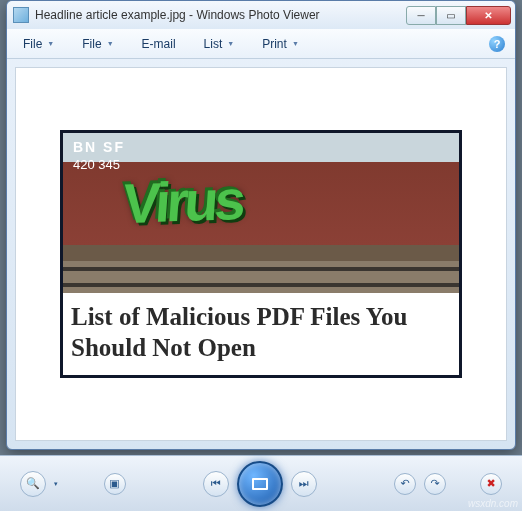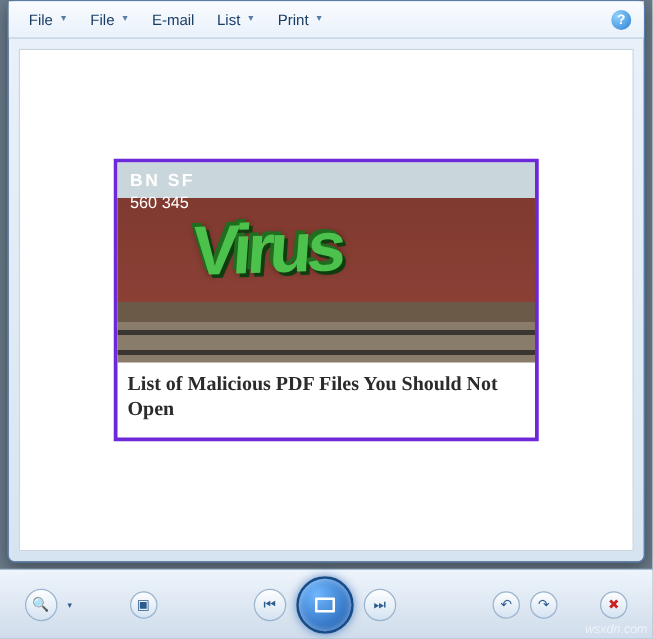--- a/index.html
+++ b/index.html
@@ -55,21 +55,21 @@
       border-color: #933; color: #fff; font-weight: bold;
       border-top-right-radius: 3px; border-bottom-right-radius: 3px;
       width: 45px;
     }
     .menubar {
       height: 30px;
       background: linear-gradient(#f9fcff,#e9f1fa);
       border-bottom: 1px solid #c0d0e0;
       display: flex; align-items: center;
       padding: 0 10px;
-      gap: 6px;
+      gap: 16px;
     }
     .menu-item {
       padding: 3px 6px;
       color: #1a3c66;
       display: flex; align-items: center; gap: 5px;
       cursor: default;
     }
     .dd { font-size: 7px; color: #5a7ca8; }
     .help-icon {
       margin-left: auto;
@@ -80,22 +80,22 @@
     }
     .content {
       flex: 1;
       background: #fff;
       margin: 8px;
       border: 1px solid #c8d4e0;
       display: flex; align-items: center; justify-content: center;
       padding: 22px 18px;
     }
     .article-frame {
-      border: 3px solid #6d28d9;
-      width: 340px;
+      border: 3px solid #0f172a;
+      width: 402px;
       background: #fff;
     }
     .train-img {
       width: 100%; height: 160px;
       background: linear-gradient(#c9d6dc 0%, #c9d6dc 18%, #803a2f 18%, #8b4036 70%, #6b5a48 70%, #6b5a48 80%, #8a7c6a 80%, #8a7c6a 100%);
       position: relative;
       overflow: hidden;
     }
     .train-tag {
       position: absolute; top: 6px; left: 10px;
@@ -115,21 +115,21 @@
       letter-spacing: -4px;
     }
     .rail {
       position: absolute; left:0; right:0; height: 4px; background: #3a3530;
     }
     .rail.r1 { bottom: 22px; }
     .rail.r2 { bottom: 6px; }
     .headline {
       padding: 8px 8px 12px 8px;
       font-family: Georgia, "Times New Roman", serif;
-      font-size: 16px;
+      font-size: 25px;
       font-weight: 600;
       color: #2b2b2b;
       line-height: 1.25;
     }
     .player {
       position: absolute;
       left: 0; right: 0; bottom: 0;
       height: 56px;
       background: linear-gradient(#eef4fb, #cfdceb);
       border-top: 1px solid #a8bdd4;
@@ -161,20 +161,29 @@
     .spacer { flex: 1; }
     .watermark {
       position: absolute; right: 4px; bottom: 2px;
       font-size: 10px; color: rgba(255,255,255,.6); font-style: italic;
     }
   </style>
 </head>
 <body>
 
 <div class="window">
+  <div class="titlebar">
+    <div class="app-icon"></div>
+    <div class="title">Headline article example.jpg - Windows Photo Viewer</div>
+    <div class="win-controls">
+      <div class="win-btn min">─</div>
+      <div class="win-btn">▭</div>
+      <div class="win-btn close">✕</div>
+    </div>
+  </div>
 
   <div class="menubar">
     <div class="menu-item">
       <span>File</span>
       <span class="dd">▼</span>
     </div>
     <div class="menu-item">
       <span>File</span>
       <span class="dd">▼</span>
     </div>
@@ -189,21 +198,21 @@
       <span>Print</span>
       <span class="dd">▼</span>
     </div>
     <div class="help-icon">?</div>
   </div>
 
   <div class="content">
     <div class="article-frame">
       <div class="train-img">
         <div class="train-tag">BN  SF</div>
-        <div class="train-num">560 345</div>
+        <div class="train-num">420 345</div>
         <div class="graffiti">Virus</div>
         <div class="rail r1"></div>
         <div class="rail r2"></div>
       </div>
       <div class="headline">List of Malicious PDF Files You Should Not Open</div>
     </div>
   </div>
 </div>
 
 <div class="player">

